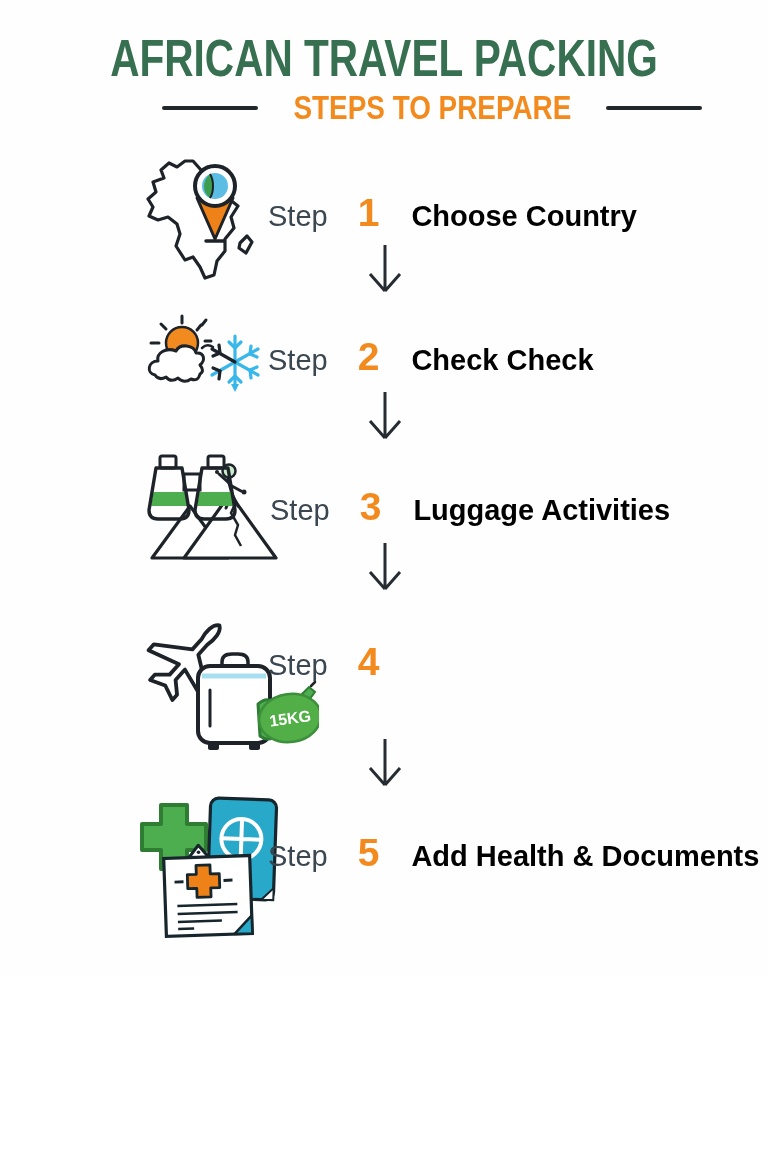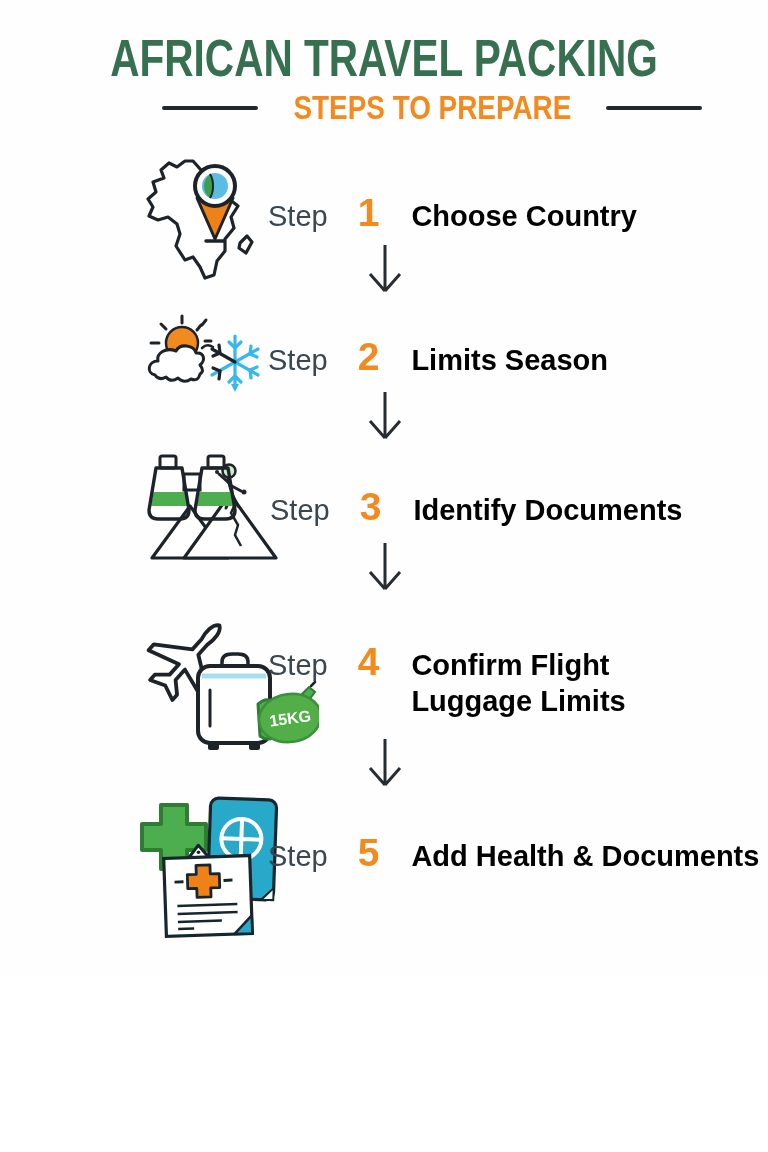--- a/index.html
+++ b/index.html
@@ -90,21 +90,21 @@
     <g stroke="#1d2329" stroke-width="3.2" stroke-linecap="round" fill="none">
       <path d="M74 39 L97 52"></path>
       <path d="M81 35 L82 43 L75 46"></path>
       <path d="M81 69 L82 61 L75 58"></path>
     </g>
     <path d="M93 74 L97 82 L101 74 Z" fill="#38b7ea"></path>
   </svg>
   <div class="step-text" style="left:268px;top:335px;">
     <span class="step-label">Step</span>
     <span class="step-number">2</span>
-    <span class="step-title">Limits Season</span>
+    <span class="step-title">Check Check</span>
   </div>
 
   <svg class="arrow" style="left:362px;top:390px;" viewBox="0 0 46 54">
     <path d="M23 2 V46 M8 31 L23 48 M38 31 L23 48" stroke="#262c31" stroke-width="3" fill="none"></path>
   </svg>
 
   <svg class="step-icon" style="left:144px;top:450px;" width="140" height="112" viewBox="0 0 140 112">
 
     <g fill="#ffffff" stroke="#1d2329" stroke-width="3.2" stroke-linejoin="round">
       <path d="M8 108 L46 56 L84 108 Z"></path>
@@ -129,21 +129,21 @@
       <rect x="16" y="6" width="16" height="12" rx="2" fill="#ffffff" stroke="#1d2329" stroke-width="3"></rect>
       <rect x="64" y="6" width="16" height="12" rx="2" fill="#ffffff" stroke="#1d2329" stroke-width="3"></rect>
       <rect x="40" y="24" width="16" height="16" fill="#ffffff" stroke="#1d2329" stroke-width="3"></rect>
       <path d="M12 18 H38 L45 60 Q45 69 36 69 H14 Q5 69 5 60 L12 18 Z" fill="none" stroke="#1d2329" stroke-width="3.4" stroke-linejoin="round"></path>
       <path d="M58 18 H84 L91 60 Q91 69 82 69 H60 Q51 69 51 60 L58 18 Z" fill="none" stroke="#1d2329" stroke-width="3.4" stroke-linejoin="round"></path>
     </g>
   </svg>
   <div class="step-text" style="left:270px;top:485px;">
     <span class="step-label">Step</span>
     <span class="step-number">3</span>
-    <span class="step-title">Identify Documents</span>
+    <span class="step-title">Luggage Activities</span>
   </div>
 
   <svg class="arrow" style="left:362px;top:541px;" viewBox="0 0 46 54">
     <path d="M23 2 V46 M8 31 L23 48 M38 31 L23 48" stroke="#262c31" stroke-width="3" fill="none"></path>
   </svg>
 
   <svg class="step-icon" style="left:134px;top:610px;" width="185" height="142" viewBox="0 0 185 142">
 
     <g transform="translate(56,48) rotate(42)">
       <path d="M0 -44 C6 -40 6 -30 4 -22 L4 -8 L36 14 L36 22 L4 12 L4 26 L15 36 L15 43 L0 37 L-15 43 L-15 36 L-4 26 L-4 12 L-36 22 L-36 14 L-4 -8 L-4 -22 C-6 -30 -6 -40 0 -44 Z" fill="#ffffff" stroke="#1d2329" stroke-width="3.8" stroke-linejoin="round"></path>
@@ -160,22 +160,20 @@
     <path d="M168 84 l7 -7 l6 5 l-6 8 Z" fill="#4cae4f" stroke="#2e7d32" stroke-width="2"></path>
     <path d="M177 76 l4 -4" stroke="#1d2329" stroke-width="2.5" stroke-linecap="round"></path>
     <g transform="rotate(-8 156 108)">
       <ellipse cx="156" cy="108" rx="31" ry="24" fill="#52ae46" stroke="#3c8f3c" stroke-width="2.5"></ellipse>
       <text x="156" y="114" text-anchor="middle" font-family="Liberation Sans, sans-serif" font-size="16" font-weight="bold" fill="#ffffff">15KG</text>
     </g>
   </svg>
   <div class="step-text" style="left:268px;top:640px;">
     <span class="step-label">Step</span>
     <span class="step-number">4</span>
-    <span class="step-title">Confirm Flight
-Luggage Limits</span>
   </div>
 
   <svg class="arrow" style="left:362px;top:737px;" viewBox="0 0 46 54">
     <path d="M23 2 V46 M8 31 L23 48 M38 31 L23 48" stroke="#262c31" stroke-width="3" fill="none"></path>
   </svg>
 
   <svg class="step-icon" style="left:137px;top:795px;" width="155" height="145" viewBox="0 0 155 145">
 
     <path d="M24 10 H50 V29 H69 V55 H50 V74 H24 V55 H5 V29 H24 Z" fill="#4cae4f" stroke="#2e7d32" stroke-width="4" stroke-linejoin="round"></path>
 

